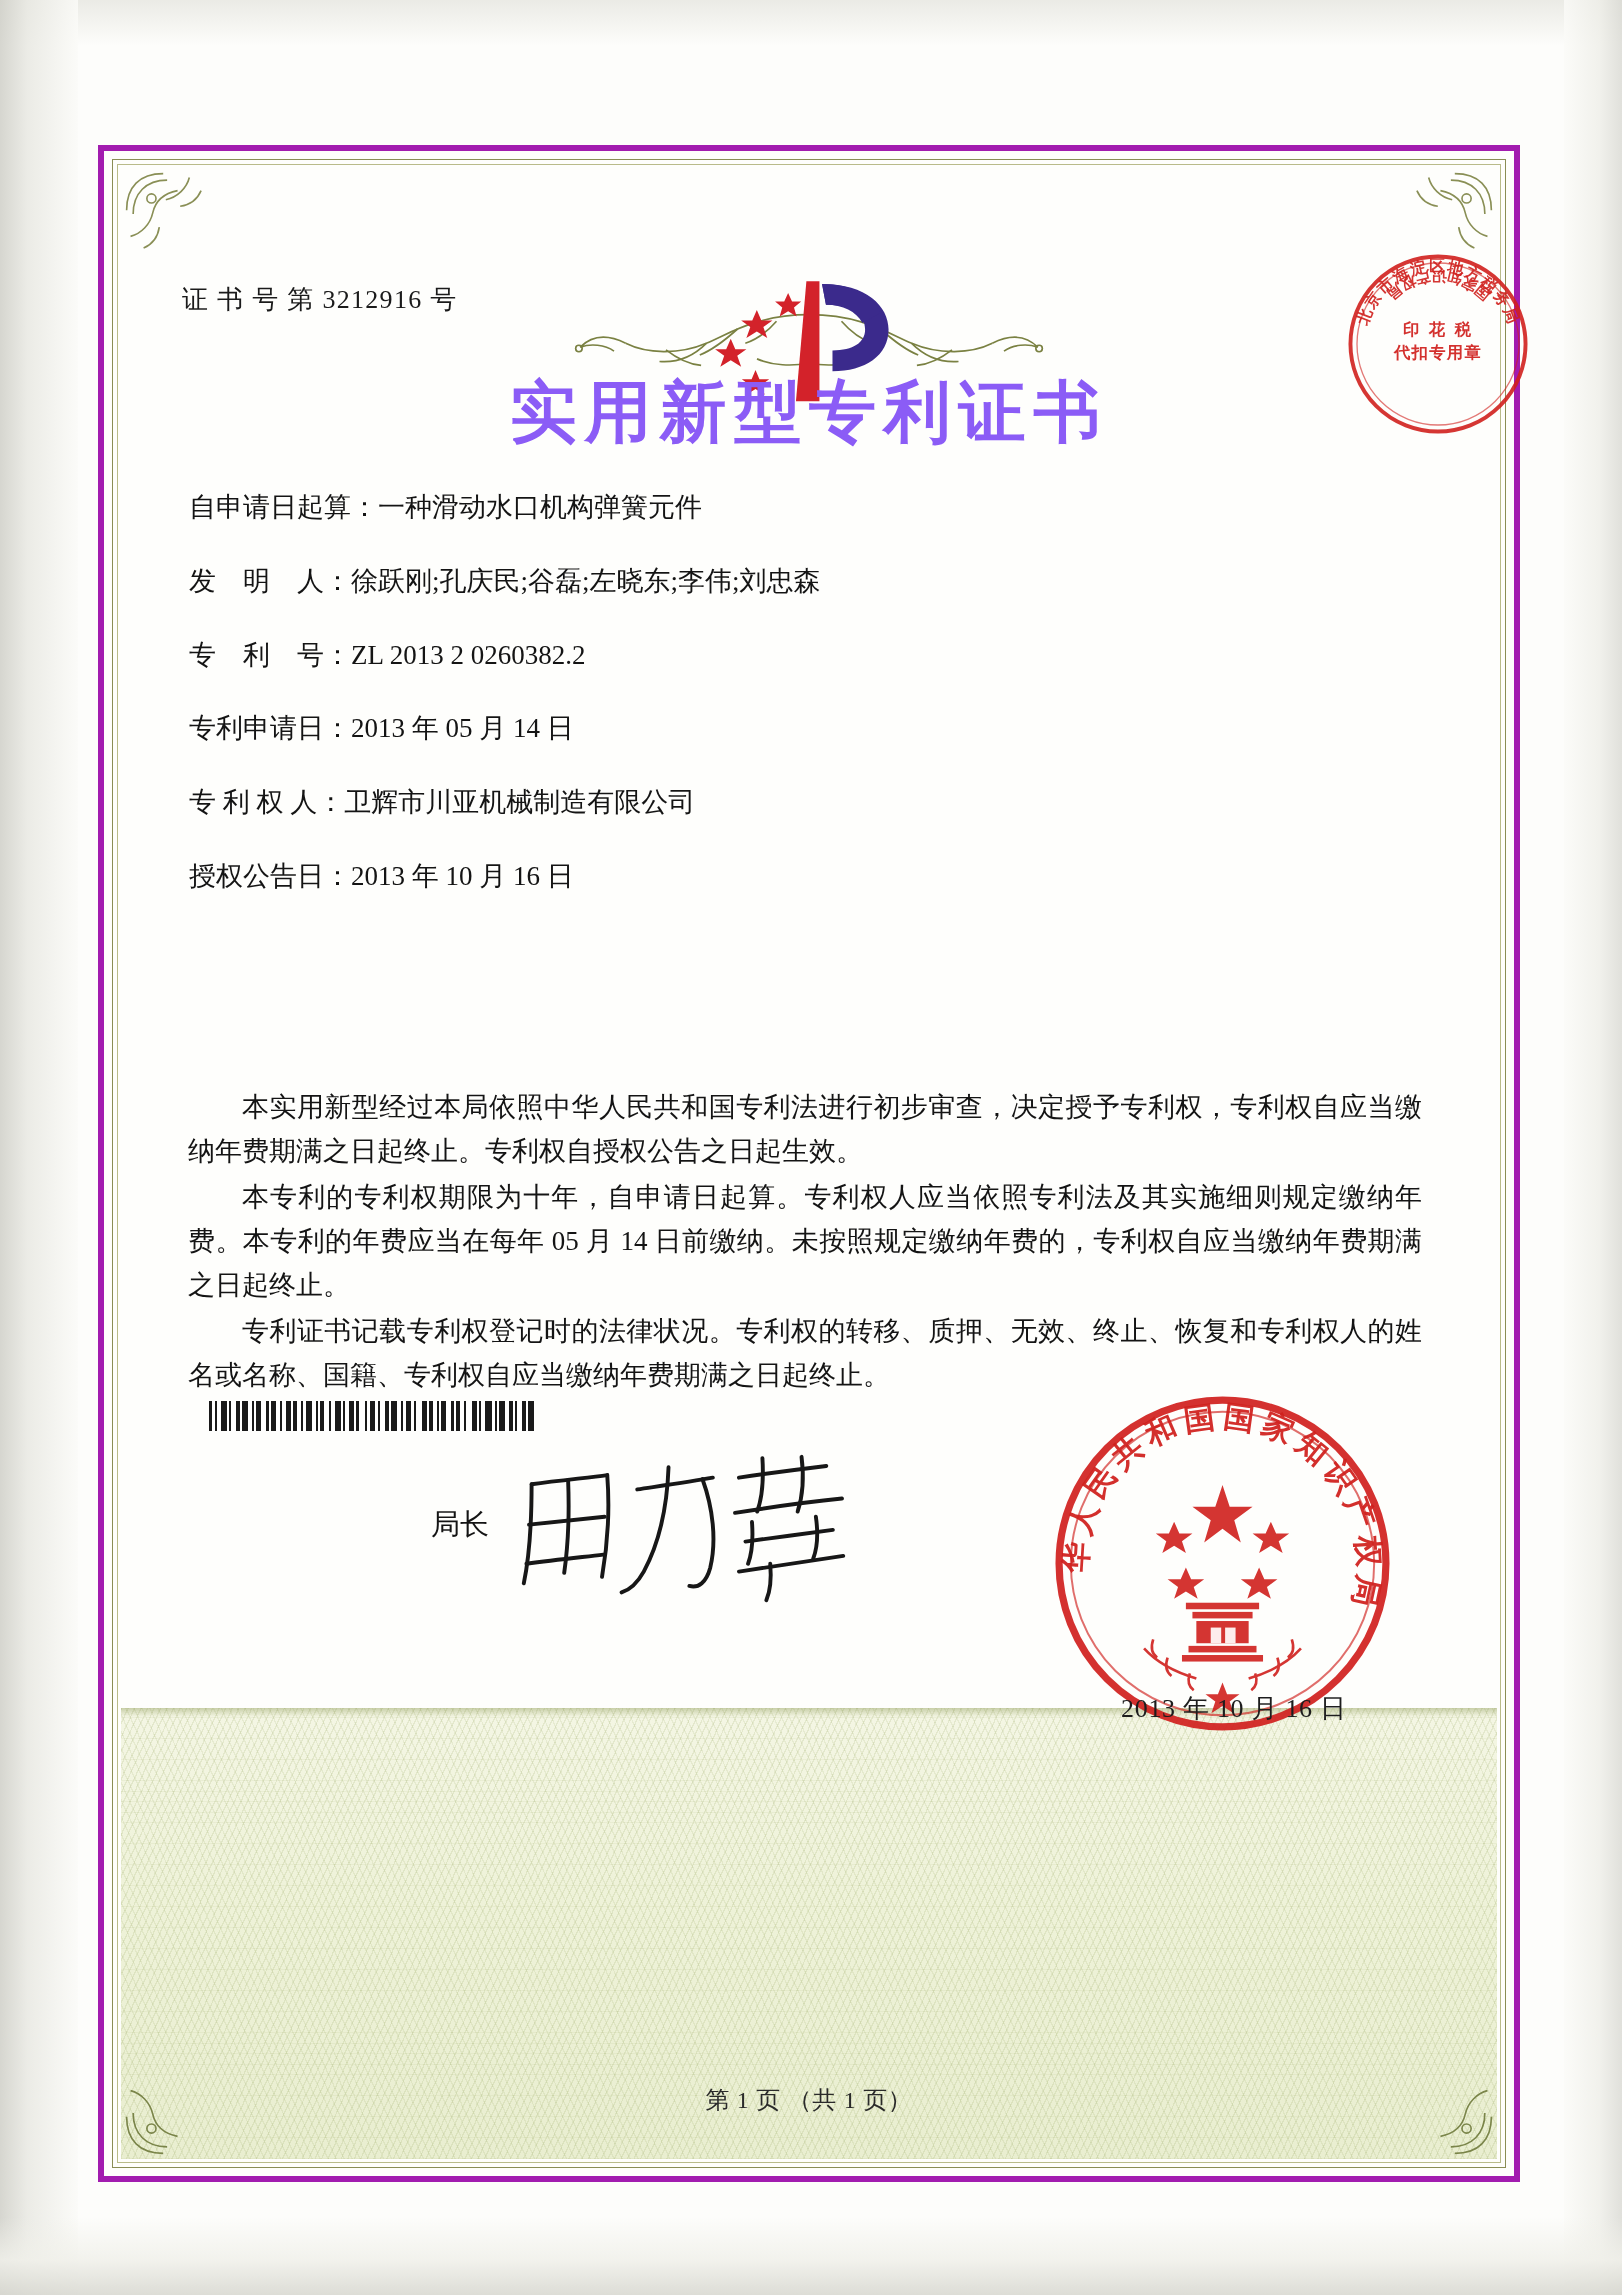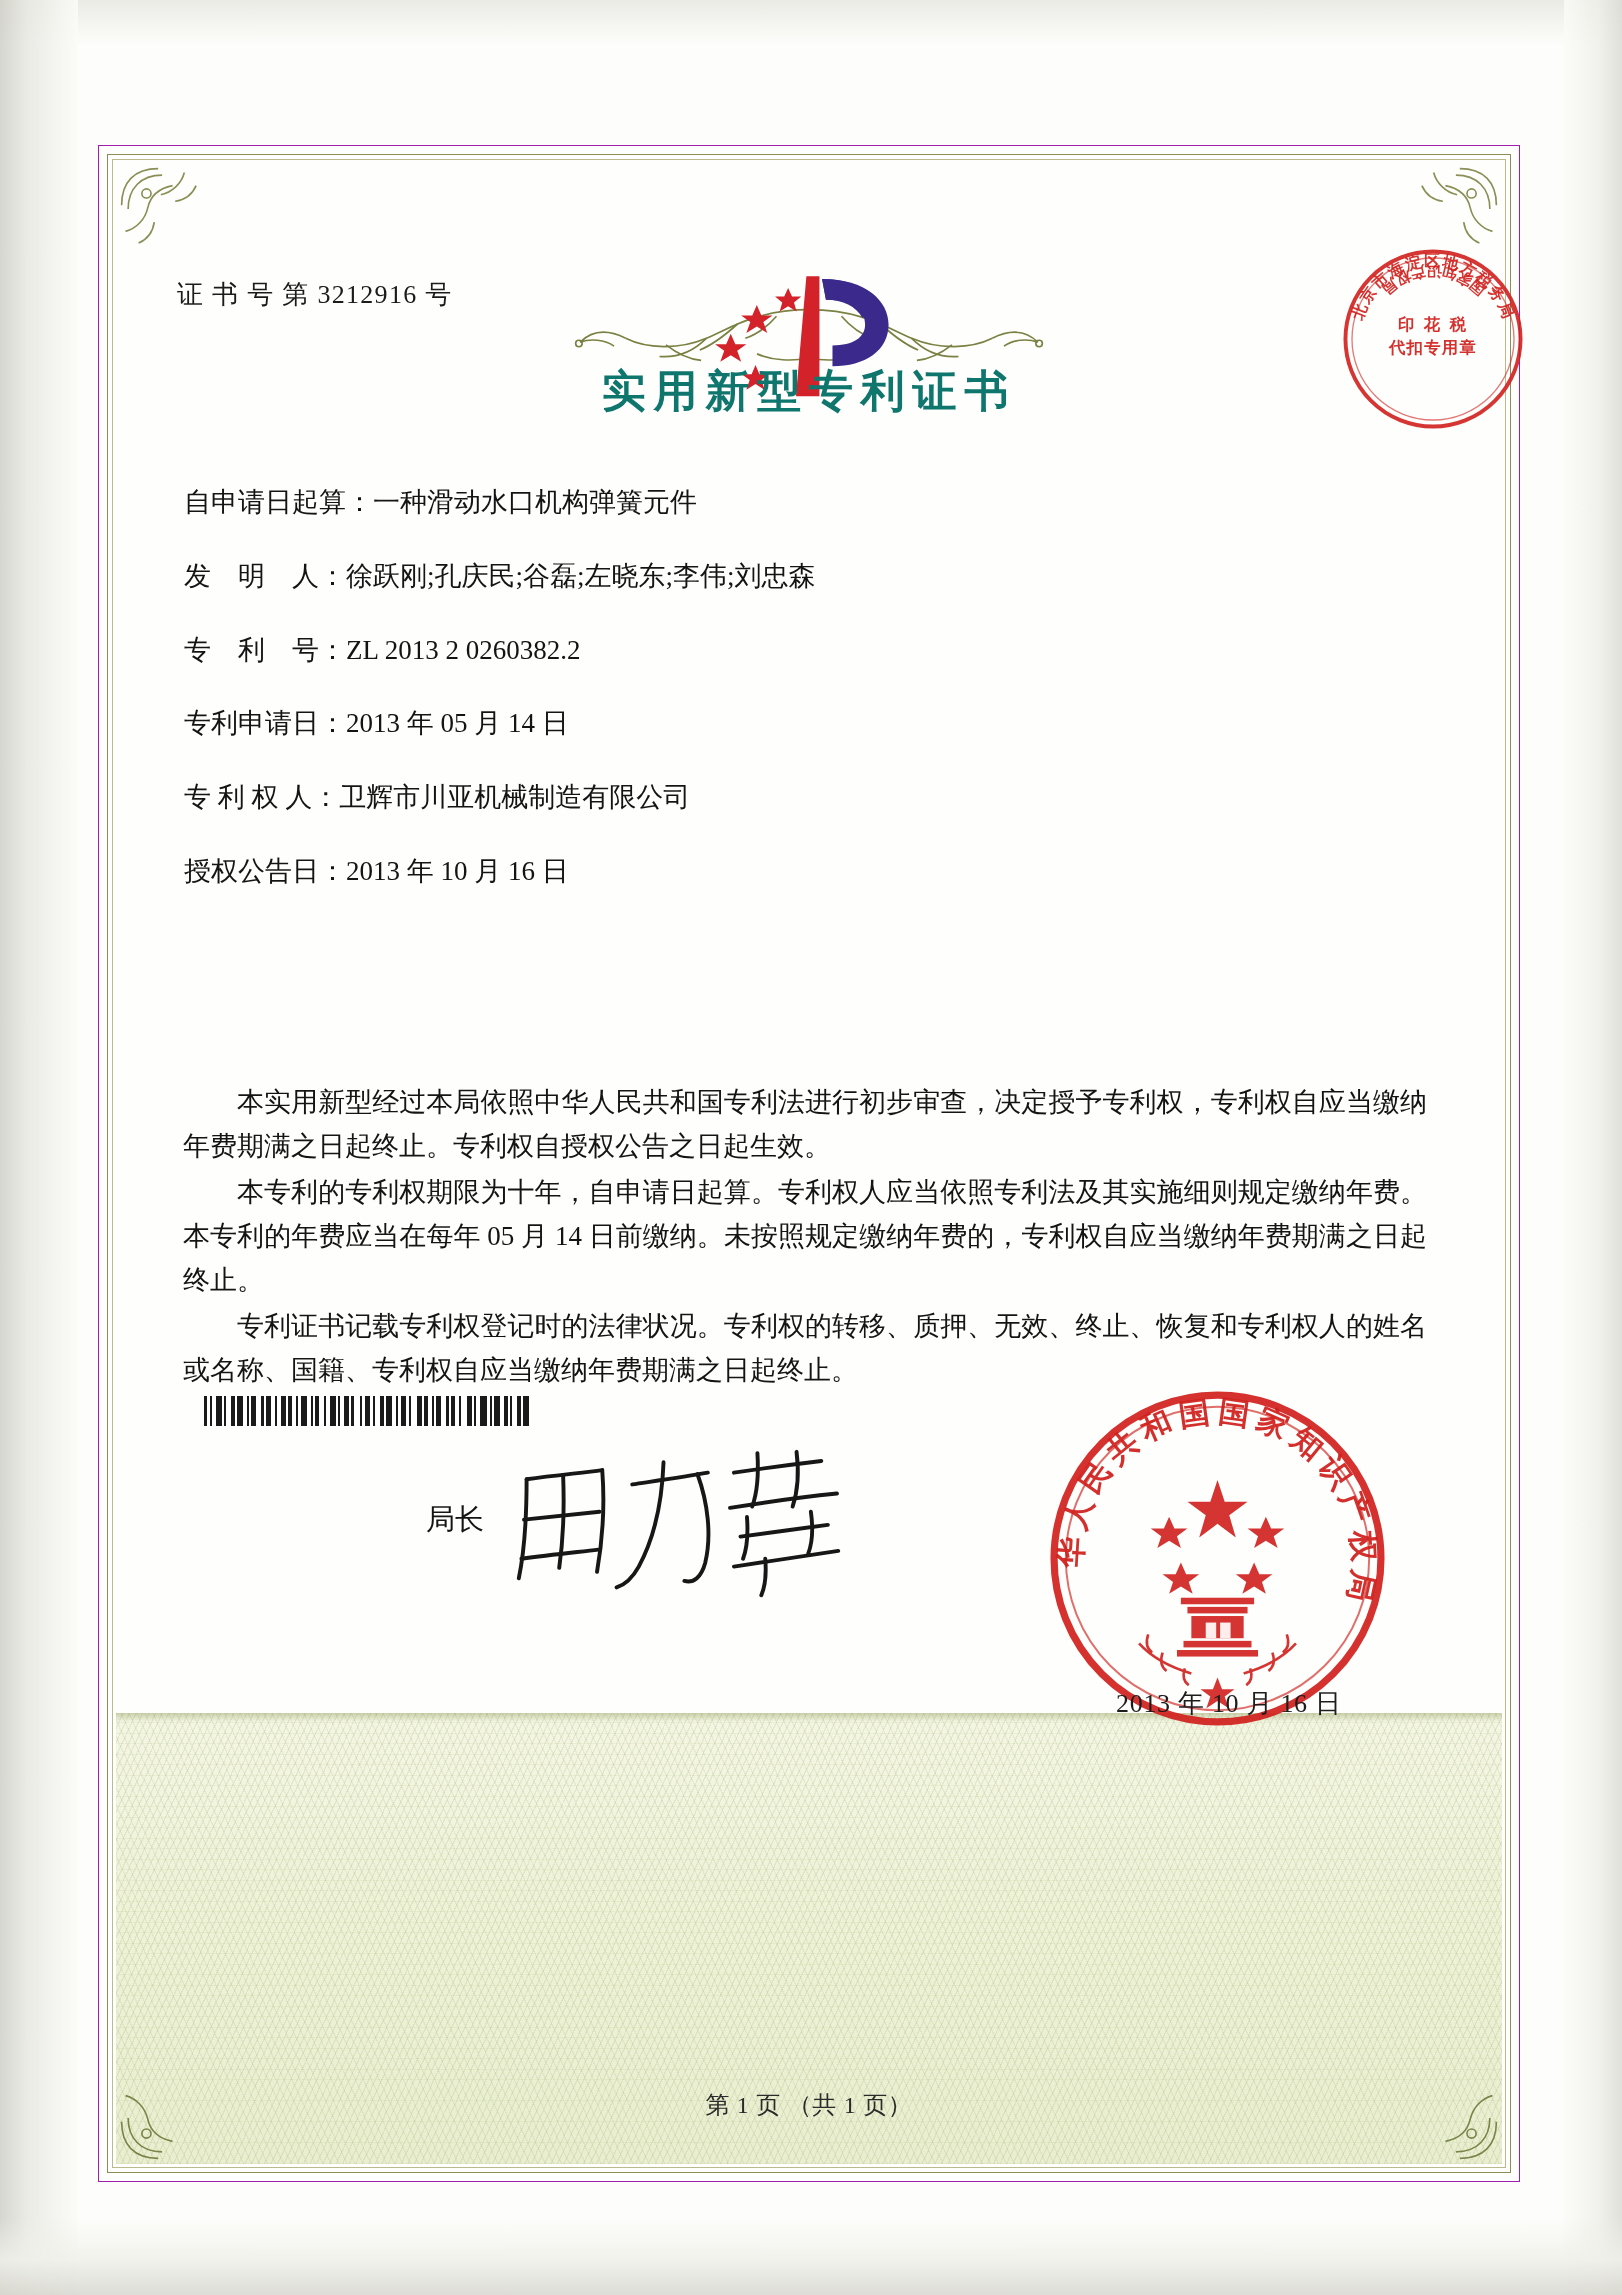--- a/index.html
+++ b/index.html
@@ -49,21 +49,21 @@
   }
 
   
   .cert {
     position: absolute;
     left: 98px;
     top: 145px;
     width: 1422px;
     height: 2037px;
     background: #fefefc;
-    border: 1px solid #a21caf;
+    border: 6px solid #a21caf;
     box-sizing: border-box;
   }
   .cert-inner {
     position: absolute;
     inset: 7.8px;
     border: 0.7px solid #8a8d55;
   }
   .cert-inner2 {
     position: absolute;
     inset: 13px;
@@ -130,23 +130,23 @@
     height: 150px;
   }
 
   .main-title {
     position: absolute;
     left: 0; right: 0;
     top: 216px;
     text-align: center;
     font-family: "DejaVu Serif", serif;
     font-weight: bold;
-    font-size: 44px;
+    font-size: 67px;
     letter-spacing: 7.8px;
-    color: #0f766e;
+    color: #8b5cf6;
   }
 
   .fields {
     position: absolute;
     left: 85px;
     top: 340px;
     right: 78px;
   }
   .field {
     font-size: 27px;

